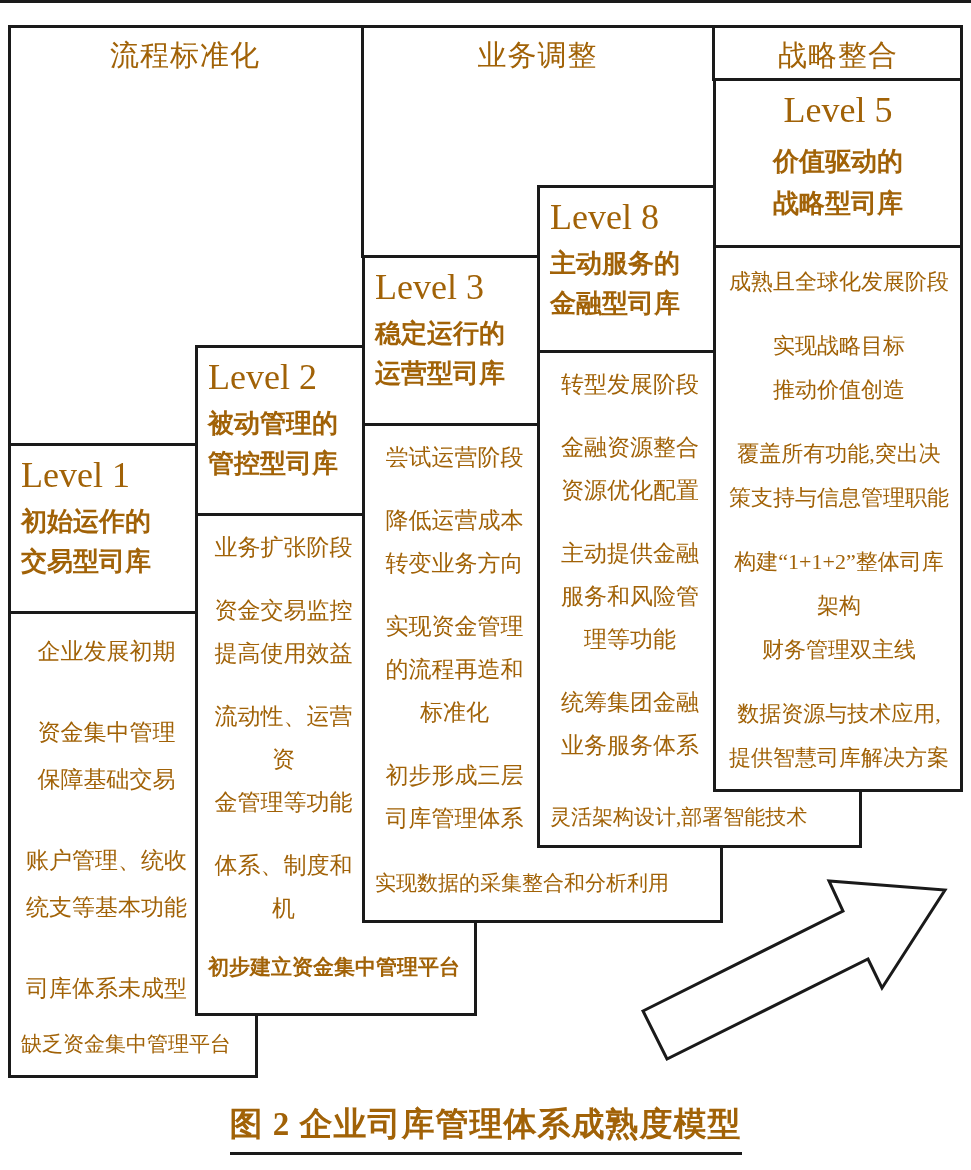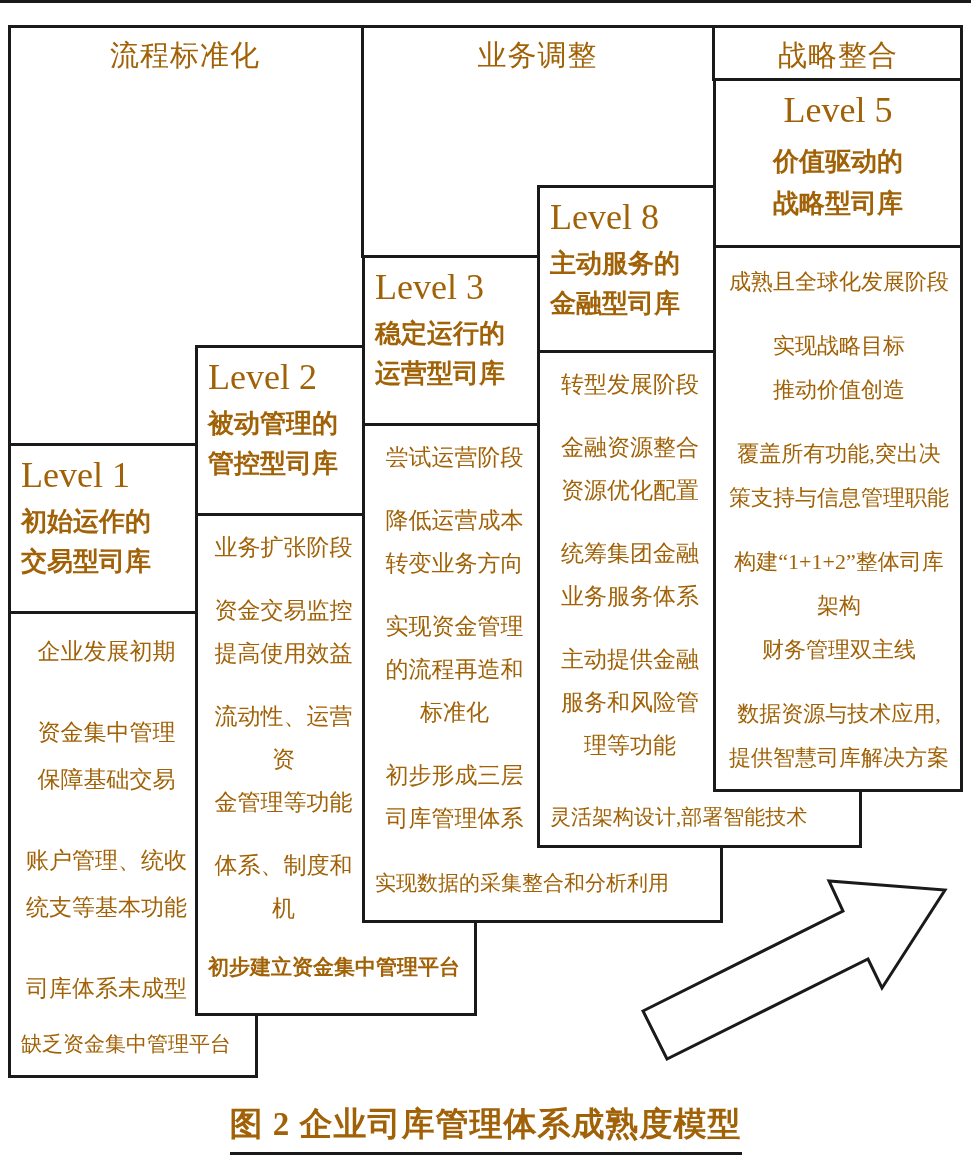--- a/index.html
+++ b/index.html
@@ -170,25 +170,25 @@
   <div class="box l4">
     <div class="hdr">
       <div class="lvl">Level 8</div>
       <div class="ttl">主动服务的
 金融型司库</div>
     </div>
     <div class="bod">
       <p>转型发展阶段</p>
       <p>金融资源整合
 资源优化配置</p>
-      <p>统筹集团金融
-业务服务体系</p>
       <p>主动提供金融
 服务和风险管
 理等功能</p>
+      <p>统筹集团金融
+业务服务体系</p>
     </div>
     <div class="ftr">灵活架构设计,部署智能技术</div>
   </div>
 
   <div class="box l5">
     <div class="hdr">
       <div class="lvl">Level 5</div>
       <div class="ttl">价值驱动的
 战略型司库</div>
     </div>

